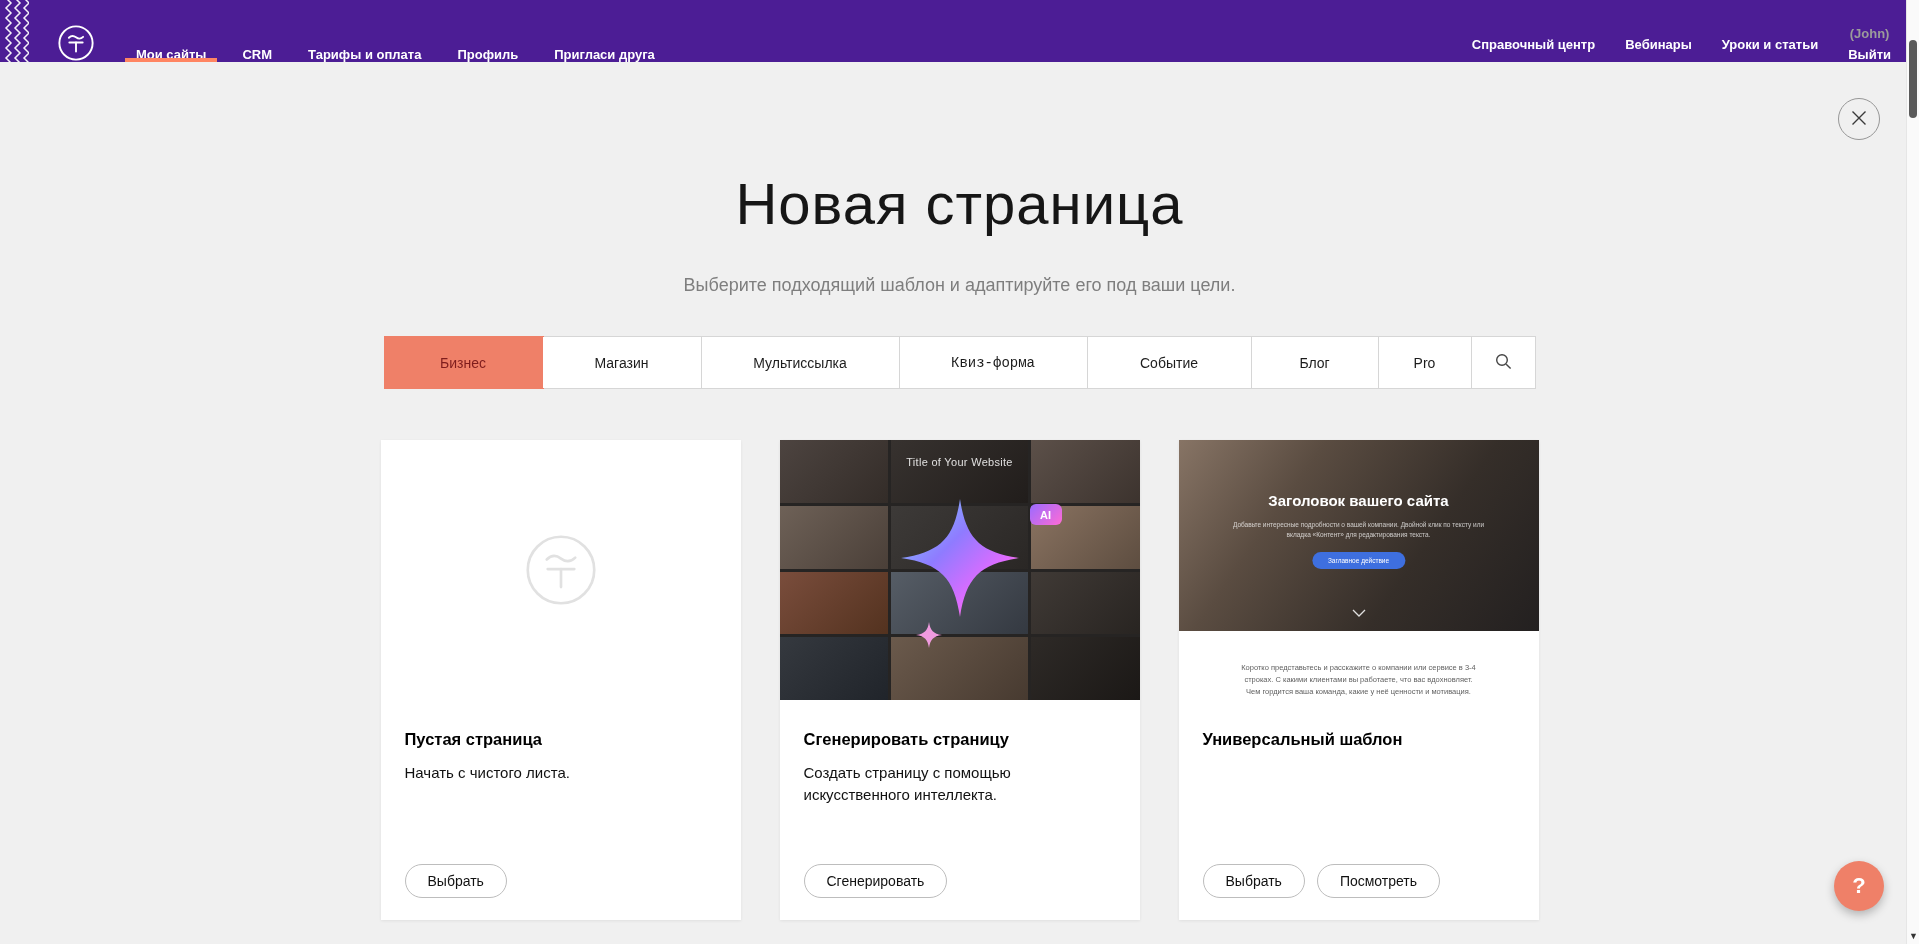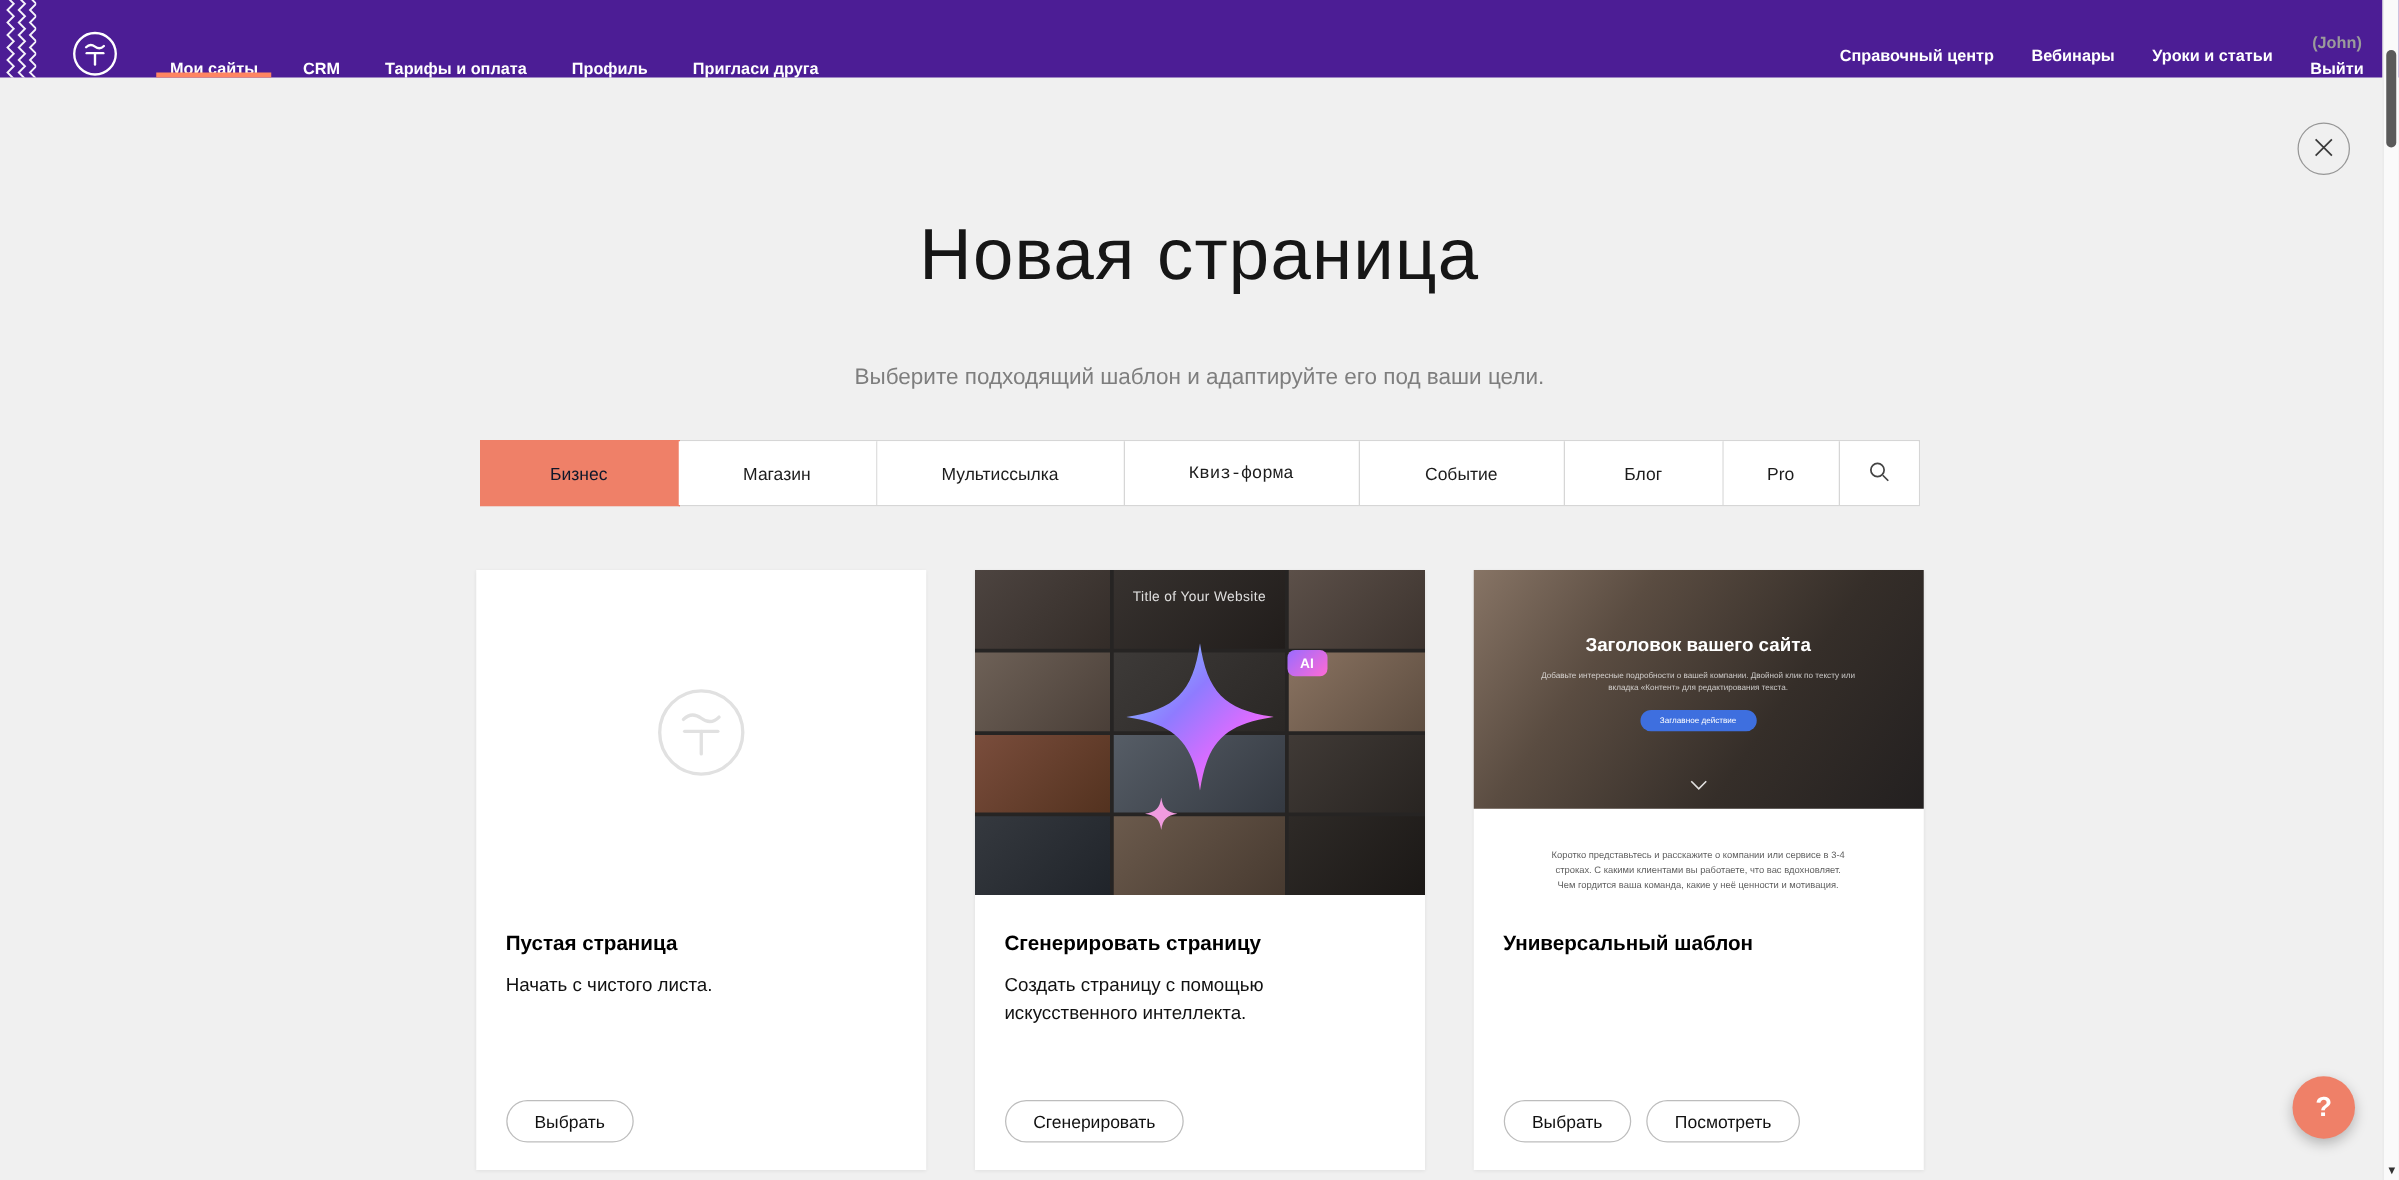--- a/index.html
+++ b/index.html
@@ -29,21 +29,21 @@
   .right-nav { margin-left: auto; display: flex; gap: 30px; align-items: center; margin-right: 28px; }
   .right-nav .nav-item { padding: 0; }
   .user-box { display: flex; gap: 6px; align-items: center; font-size: 13px; font-weight: bold; white-space: nowrap; flex-direction: column; }
   .user-name { color: #9b9b9b; }
 
   
   .page-title {
     text-align: center; font-size: 58px; font-weight: 200; color: #161616;
     letter-spacing: 1px; margin-top: 108px;
   }
-  .page-subtitle { text-align: center; font-size: 18px; color: #7e7e7e; margin-top: 54px; }
+  .page-subtitle { text-align: center; font-size: 18px; color: #7e7e7e; margin-top: 38px; }
 
   .close-btn {
     position: absolute; top: 98px; left: 1838px; width: 42px; height: 42px;
     border-radius: 50%; border: 1px solid #979797; background: transparent;
     display: flex; align-items: center; justify-content: center; cursor: pointer; z-index: 6;
   }
 
   
   .tabs {
     width: 1152px; margin: 40px auto 0; display: flex; height: 53px;
@@ -56,21 +56,21 @@
   }
   .tab:last-child { border-right: none; }
   .tab:nth-child(1) { width: 158px; }
   .tab:nth-child(2) { width: 159px; }
   .tab:nth-child(3) { width: 198px; }
   .tab:nth-child(4) { width: 188px; font-family: Liberation Mono, monospace; }
   .tab:nth-child(5) { width: 164px; }
   .tab:nth-child(6) { width: 127px; }
   .tab:nth-child(7) { width: 93px; }
   .tab:nth-child(8) { width: 62px; flex: 1; }
-  .tab.active { background: var(--salmon, #ef8068); color: #0f172a; border-right-color: var(--salmon, #ef8068); margin: -1px; height: 53px; width: 160px; }
+  .tab.active { background: var(--salmon, #ef8068); color: #7f1d1d; border-right-color: var(--salmon, #ef8068); margin: -1px; height: 53px; width: 160px; }
 
   
   .grid { width: 1158px; margin: 51px auto 0; display: flex; flex-wrap: wrap; column-gap: 39px; row-gap: 62px; }
   .card {
     width: 360px; height: 480px; background: #fff; position: relative;
     box-shadow: 0 1px 3px rgba(0,0,0,0.07);
   }
   .card-title { position: absolute; top: 290px; left: 24px; right: 24px; font-size: 16.5px; font-weight: bold; color: #000; }
   .card-desc { position: absolute; top: 322px; left: 24px; right: 24px; font-size: 15px; line-height: 22px; color: #111; }
   .card-buttons { position: absolute; bottom: 22px; left: 24px; display: flex; gap: 12px; align-items: flex-end; }

